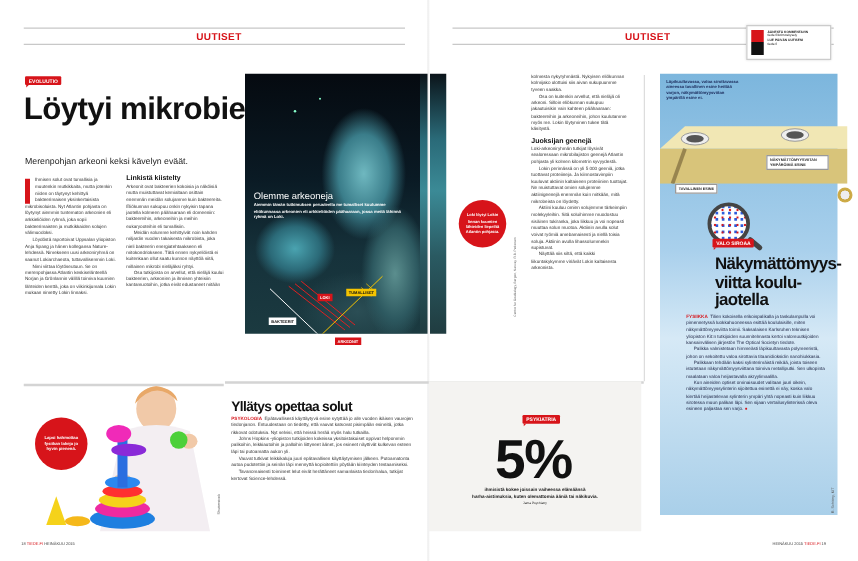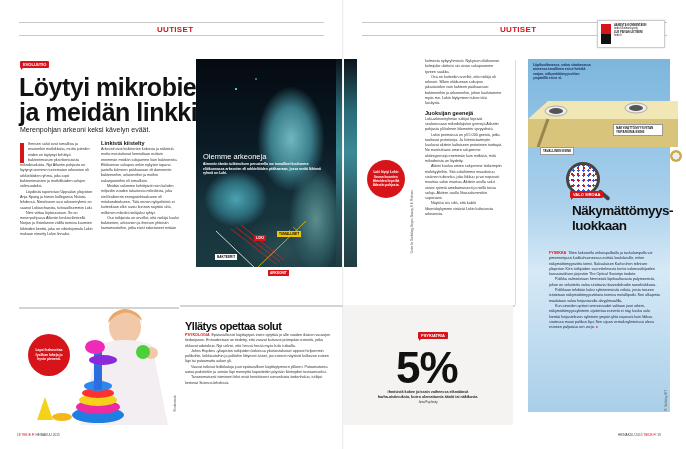--- a/index.html
+++ b/index.html
@@ -62,21 +62,20 @@
 </head>
 <body>
 
 <div class="page page-left">
   <div class="section-bar" style="left:19px; width:305px;"></div>
   <div class="section-label" style="left:157px;">UUTISET</div>
 
   <span class="tag" style="left:20px; top:61px;">EVOLUUTIO</span>
   <div class="headline" style="left:19px; top:75px; font-size:25px;">
     <div>Löytyi mikrobien</div>
-    <div>ja meidän linkki</div>
   </div>
   <div class="lead" style="left:20px; top:126px;">Merenpohjan arkeoni keksi kävelyn eväät.</div>
 
   <div class="body-col" style="left:20px; top:142px; width:74px;">
     <span class="drop"></span>
     <p class="first">Ihmisen solut ovat tumallisia ja muutenkin mutkikkaita, mutta jotenkin niiden on täytynyt kehittyä bakteerimaisen yksinkertaisista mikrobisoluista. Nyt Atlantin pohjasta on löytynyt aiemmin tuntematon arkeonien eli arkkieliöiden ryhmä, joka sopii bakteerimaisten ja mutkikkaiden solujen välimuodoksi.</p>
     <p>Löydöstä raportoivat Uppsalan yliopiston Anja Spang ja hänen kollegansa Nature-lehdessä. Nimekseen uusi arkeoniryhmä on saanut Lokiarchaeota, tuttavallisemmin Loki.</p>
     <p>Nimi viittaa löytöseutuun. Se on merenpohjassa Atlantin keskiselänteellä Norjan ja Grönlannin välillä toimiva kuumien lähteiden kenttä, joka on viikinkijumala Lokin mukaan nimetty Lokin linnaksi.</p>
   </div>
 
@@ -205,21 +204,22 @@
 <div class="panel-text" style="left:533px; top:63px; width:60px; font-size:3.4px; line-height:4.4px;">Läpikuultavassa, valoa sirottavassa aineessa tavallinen esine heittää varjon, näkymättömyysviitan ympärillä esine ei.</div>
 <span class="callout" style="left:613px; top:124px; width:50px;">NÄKYMÄTTÖMYYSVIITAN YMPÄRÖIMÄ ESINE</span>
 <span class="callout" style="left:540px; top:147px;">TAVALLINEN ESINE</span>
 <div style="position:absolute; left:670px; top:150px; width:12px; height:12px; border-radius:50%; background:radial-gradient(circle,#eee 40%,#c9a640 45%,#d8b85a 100%);"></div>
 <div style="position:absolute; left:566px; top:162px; width:34px; height:34px; border-radius:50%; background:#fff; border:3px solid #444; background-image:radial-gradient(#d7141a 1px,transparent 1.2px),radial-gradient(#2a5adc 1px,transparent 1.2px); background-size:6px 6px,5px 5px; background-position:0 0,2px 3px;"></div>
 <div style="position:absolute; left:597px; top:193px; width:14px; height:4px; background:#444; transform:rotate(40deg); border-radius:2px;"></div>
 <span class="tag" style="left:570px; top:191px;">VALO SIROAA</span>
 
 <div class="headline" style="left:572px; top:204px; font-size:13.5px; line-height:14.5px;">
   <div>Näkymättömyys-</div>
-  <div>luokkaan</div>
+  <div>viitta koulu-</div>
+  <div>jaotella</div>
 </div>
 
 <div class="body-col" style="left:549px; top:251px; width:112px; color:#1a2040;">
   <p class="first"><span style="color:#d7141a; font-weight:bold; margin-right:2px;">FYSIIKKA</span><span>Tilien kokoisella erikoispalikalla ja taskulampulla voi pimennetyssä luokkahuoneessa esittää koululaisille, miten näkymättömyysviitta toimii. Saksalaisen Karlsruhen teknisen yliopiston Kit:n tutkijoiden suunnitelmasta kertoi valomuutkijoiden kansainvälisen järjestön The Optical Societyn tiedote.</span></p>
   <p>Palikka valmistetaan himmeästi läpikuultavasta polymeeristä, johon on sekoitettu valoa sirottavia titaanidioksidin nanohiukkasia.</p>
   <p>Palikkaan tehdään kaksi sylinterimäistä reikää, joista toiseen istutetaan näkymättömyysviittana toimiva metalliputki. Sen ulkopinta maalataan valoa heijastavalla akryylimaalilla.</p>
   <p><span>Kun aineiden optiset ominaisuudet valitaan juuri oikein, näkymättömyyssylinterin sijoitettua esinettä ei näy, koska valo kiertää heijastelevan sylinterin ympäri yhtä nopeasti kuin liikkuu sirotessa muun palikan läpi. Sen sijaan vertailusylinterissä oleva esineen paljastaa sen varjo.</span> <span style="color:#d7141a;">●</span></p>
 </div>
 <div class="credit" style="left:664px; top:390px;">R. Schittny, KIT</div>
 

